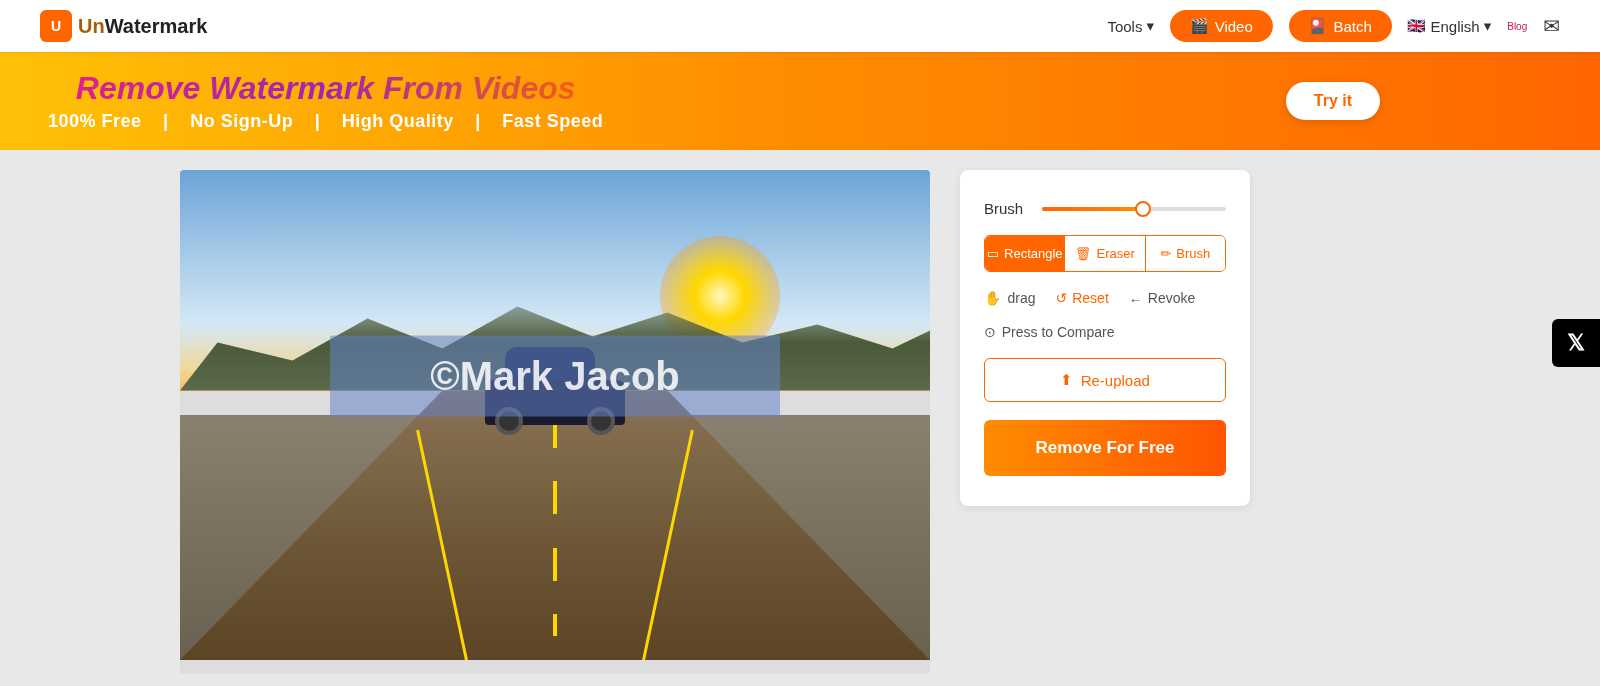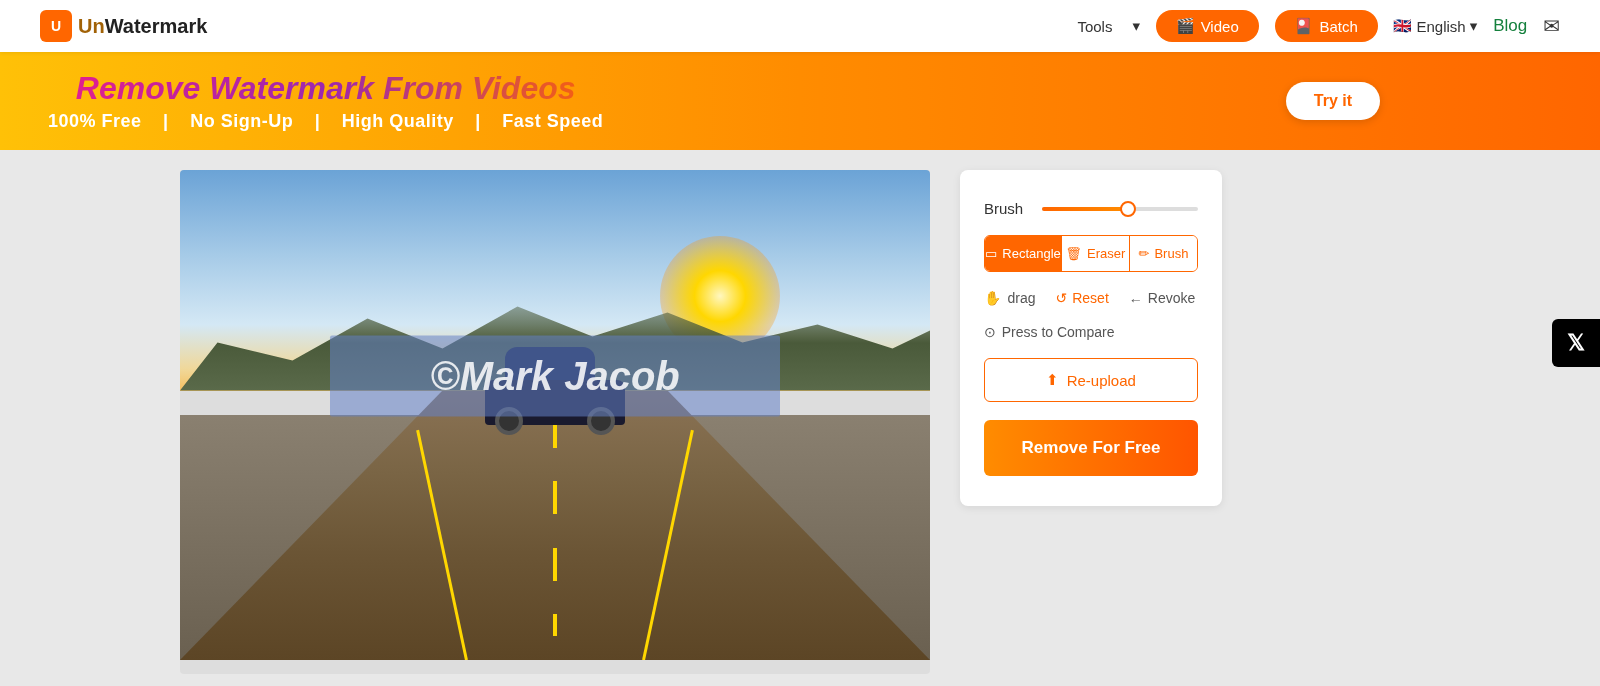--- a/index.html
+++ b/index.html
@@ -40,21 +40,21 @@
       display: flex;
       align-items: center;
       gap: 16px;
     }
     .nav-tools {
       font-size: 15px;
       color: #333;
       cursor: pointer;
       display: flex;
       align-items: center;
-      gap: 20px;
+      gap: 4px;
     }
     .nav-btn-video {
       background: #ff6600;
       color: #fff;
       border: none;
       border-radius: 20px;
       padding: 7px 20px;
       font-size: 15px;
       cursor: pointer;
       display: flex;
@@ -75,22 +75,22 @@
     }
     .nav-lang {
       display: flex;
       align-items: center;
       gap: 4px;
       font-size: 15px;
       color: #333;
       cursor: pointer;
     }
     .nav-blog {
-      font-size: 17px;
-      color: #15803d;
+      font-size: 10px;
+      color: #be185d;
       cursor: pointer;
     }
     .nav-mail {
       font-size: 20px;
       color: #333;
       cursor: pointer;
     }
 
     
     .banner {
@@ -281,29 +281,28 @@
       left: 50%;
       transform: translate(-50%, -50%);
       background: rgba(100, 130, 200, 0.55);
       padding: 18px 50px;
       border-radius: 2px;
       width: 60%;
       text-align: center;
     }
     .watermark-text {
       font-size: 40px;
-      font-style: italic;
       font-weight: bold;
       color: rgba(255,255,255,0.85);
       white-space: nowrap;
     }
 
     
     .controls-panel {
-      width: 262px;
+      width: 290px;
       flex-shrink: 0;
       background: #fff;
       padding: 30px 24px;
       margin-left: 30px;
       border-radius: 8px;
       box-shadow: 0 2px 8px rgba(0,0,0,0.08);
       display: flex;
       flex-direction: column;
       gap: 18px;
       height: fit-content;

